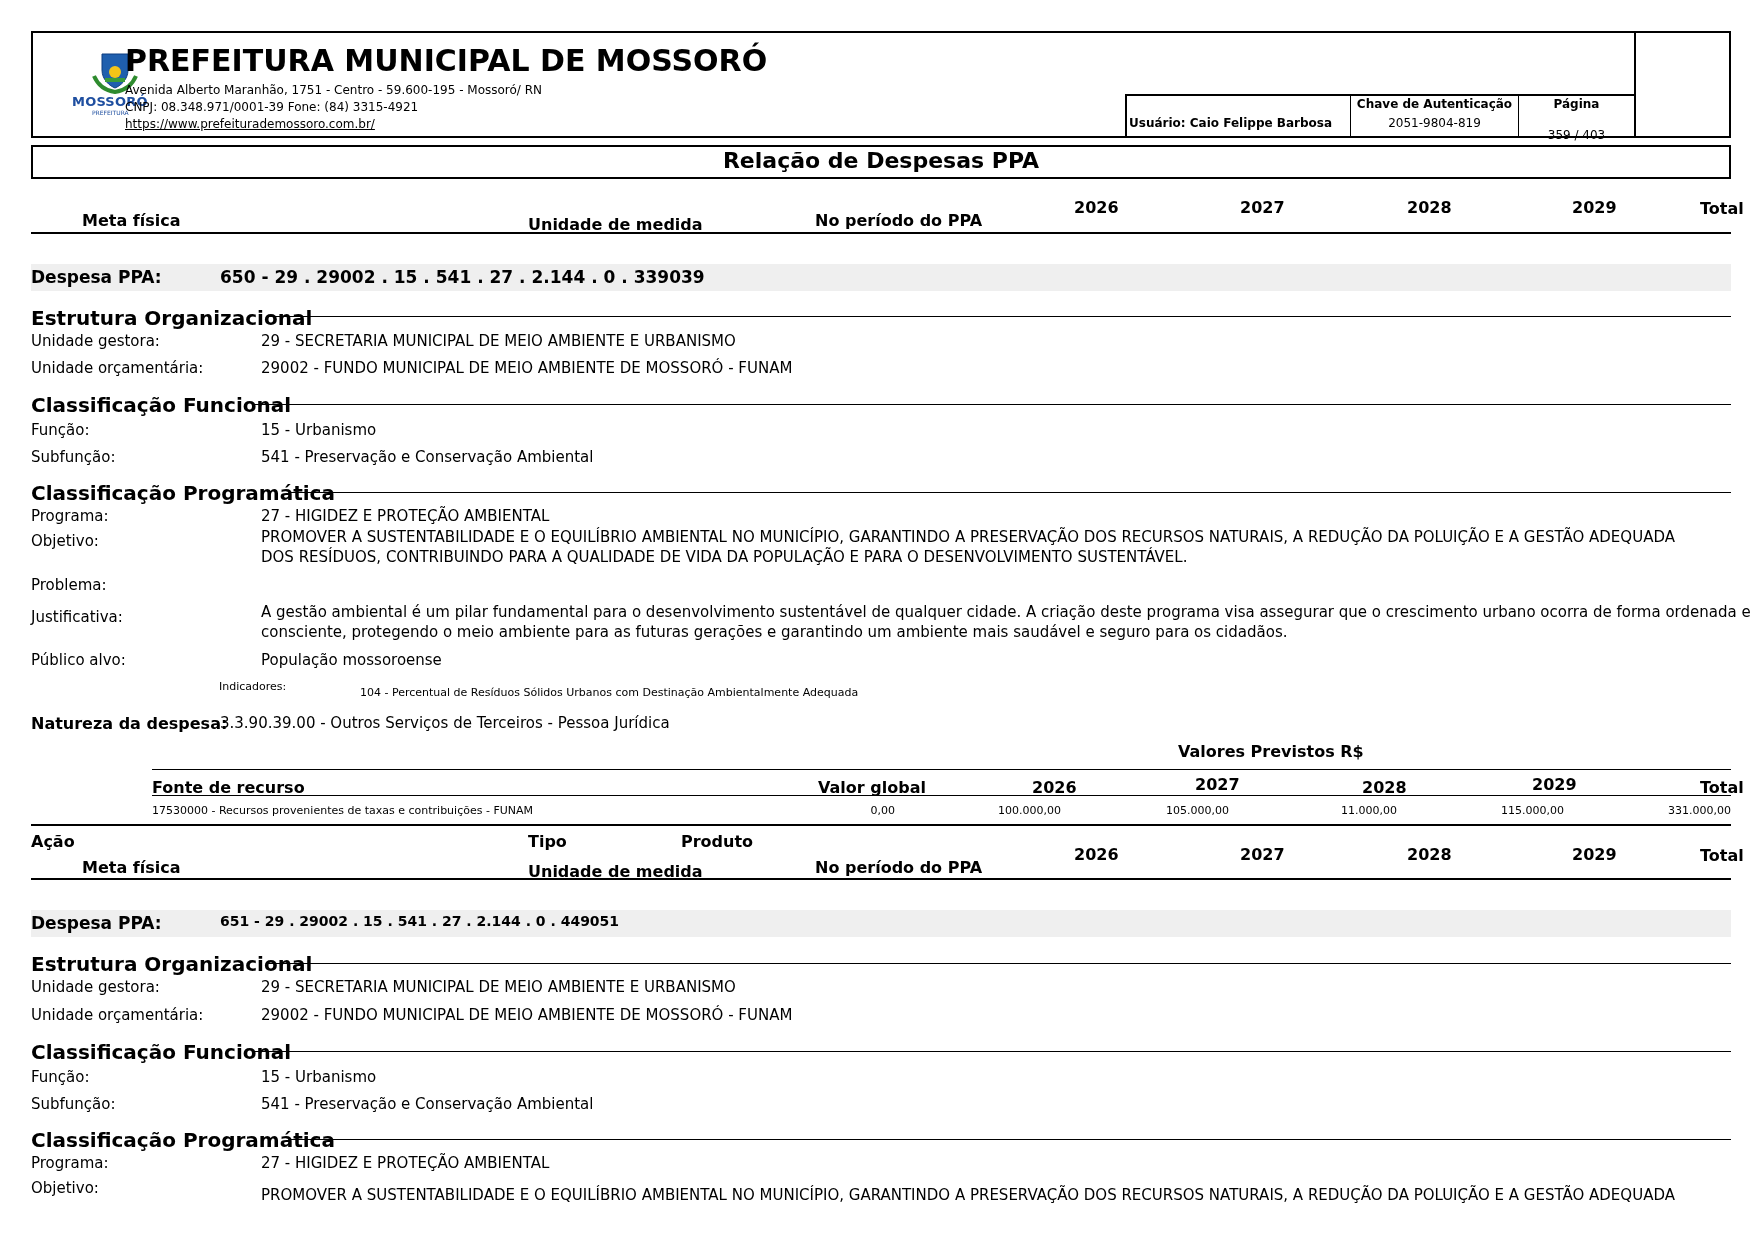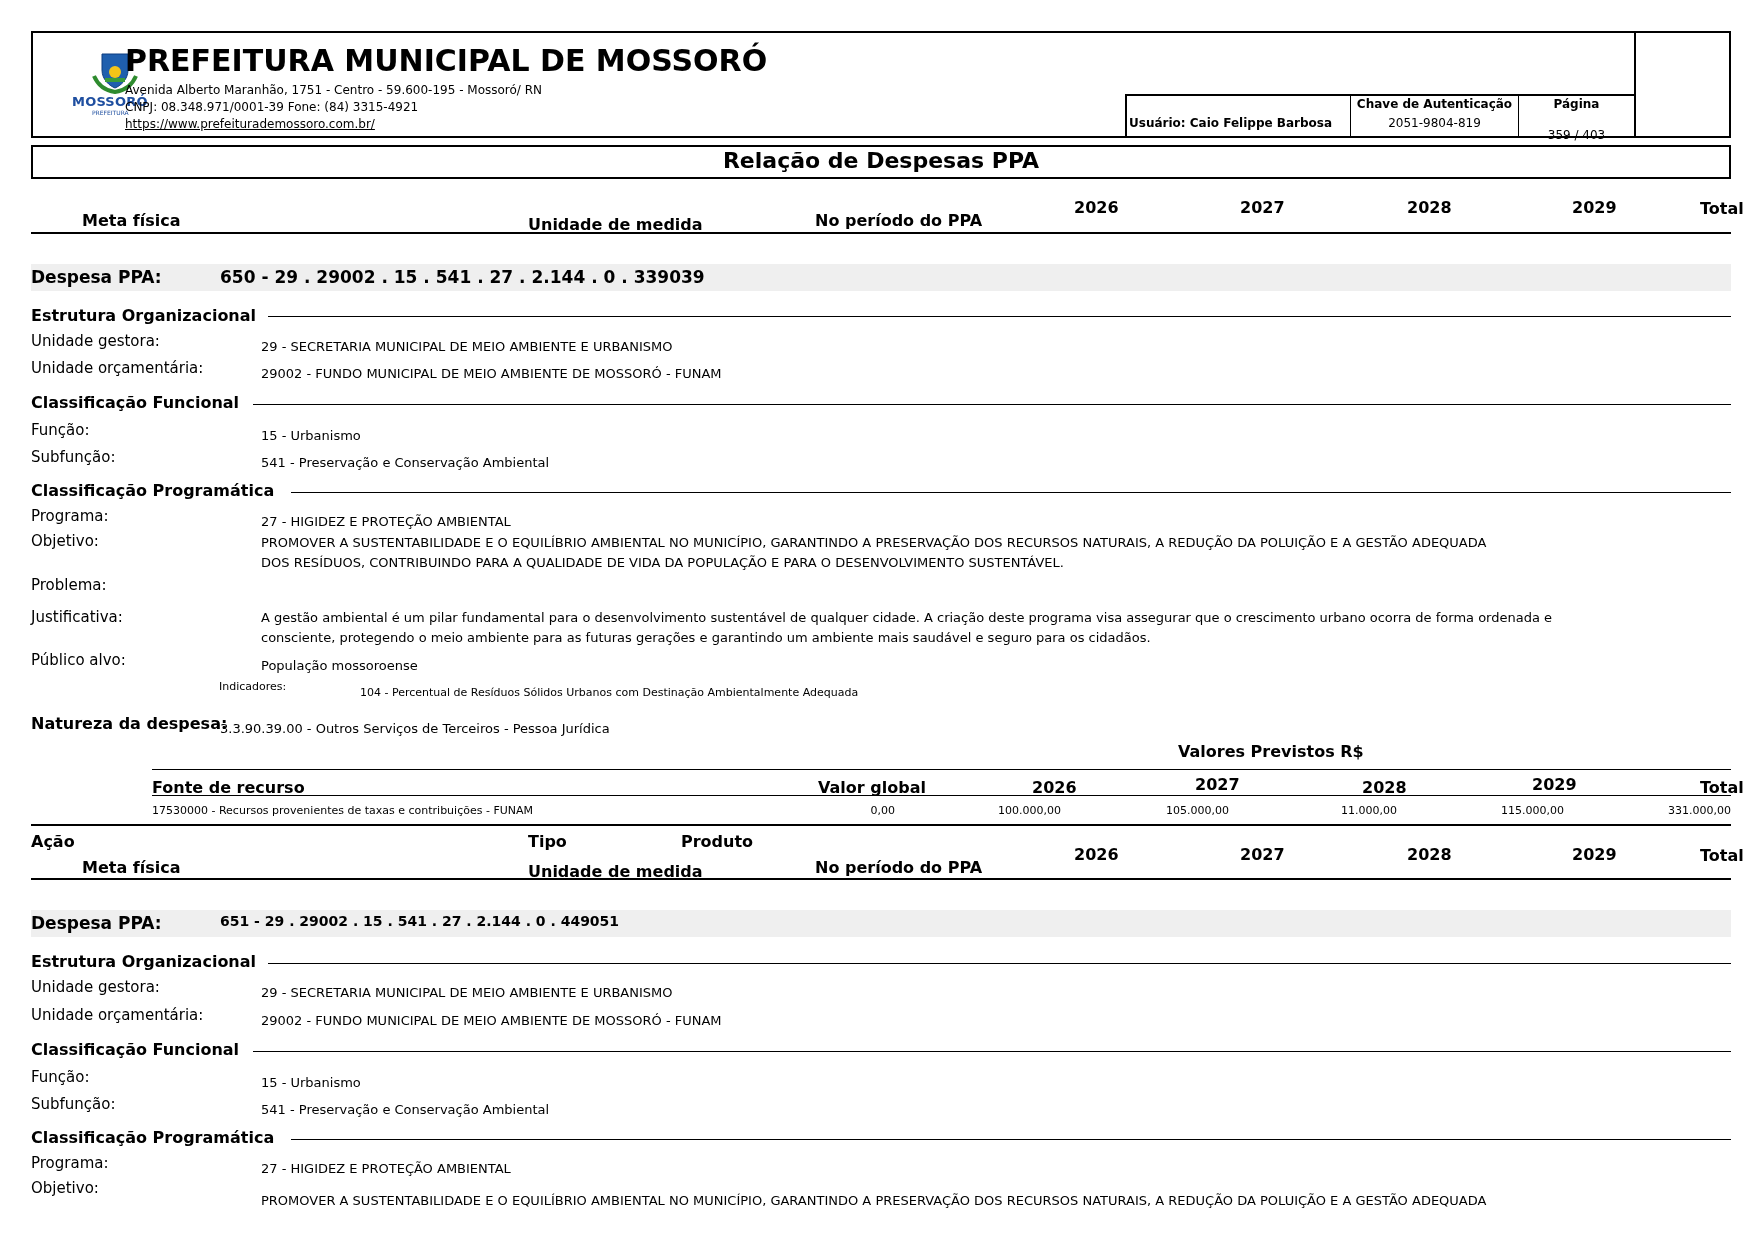--- a/index.html
+++ b/index.html
@@ -3,23 +3,23 @@
 <meta charset="utf-8">
 <style>
   html, body { margin:0; padding:0; background:#fff; }
   body { width:1755px; height:1240px; position:relative; overflow:hidden; font-family:"DejaVu Sans", sans-serif; color:#000; }
   .abs { position:absolute; white-space:nowrap; }
   .b { font-weight:bold; }
   .hbox { position:absolute; border:2px solid #000; box-sizing:border-box; }
   .vline { position:absolute; background:#000; width:1px; }
   .hline { position:absolute; background:#000; height:1px; }
   .thick { height:2px; }
-  .sec-title { font-size:16px; font-weight:bold; }
+  .sec-title { font-size:20px; font-weight:bold; }
   .lbl { font-size:15px; }
-  .val { font-size:13px;margin-top:7px; }
+  .val { font-size:15px; }
   .small { font-size:11px; }
   .colh { font-size:16px; font-weight:bold; }
   .r { text-align:right; }
   .c { text-align:center; }
   .despesa-bar { position:absolute; left:31px; width:1700px; height:27px; background:#efefef; }
 </style>
 </head>
 <body>
 
 <div class="hbox" style="left:31px;top:31px;width:1700px;height:107px;"></div>

